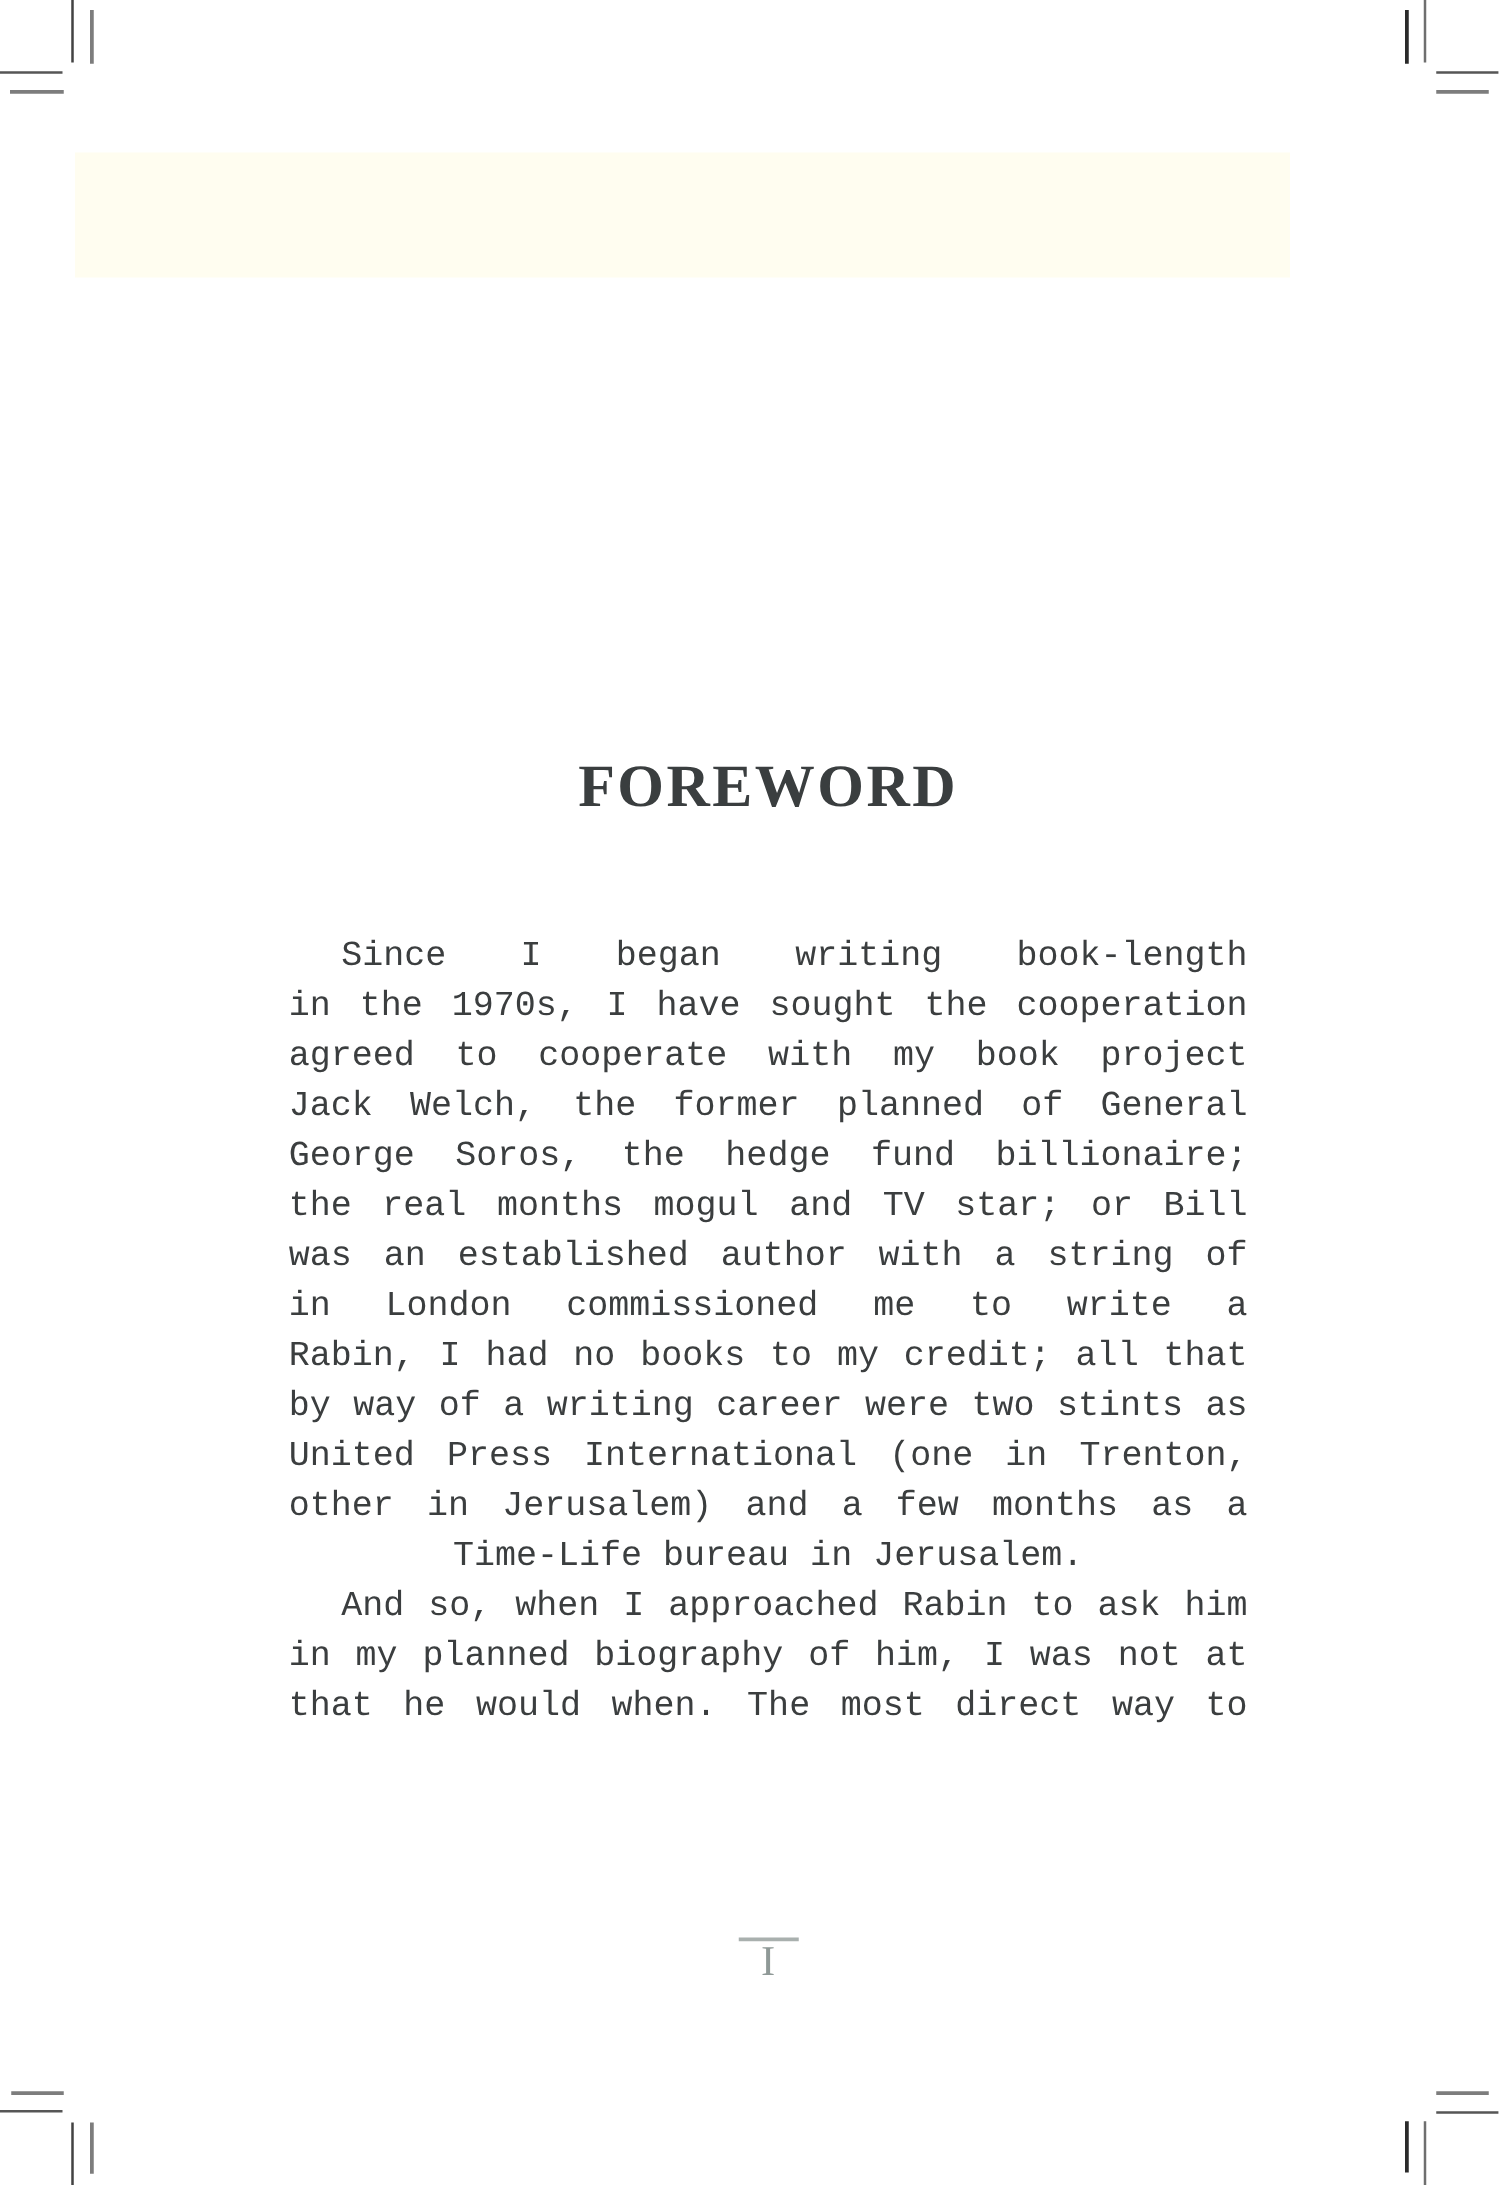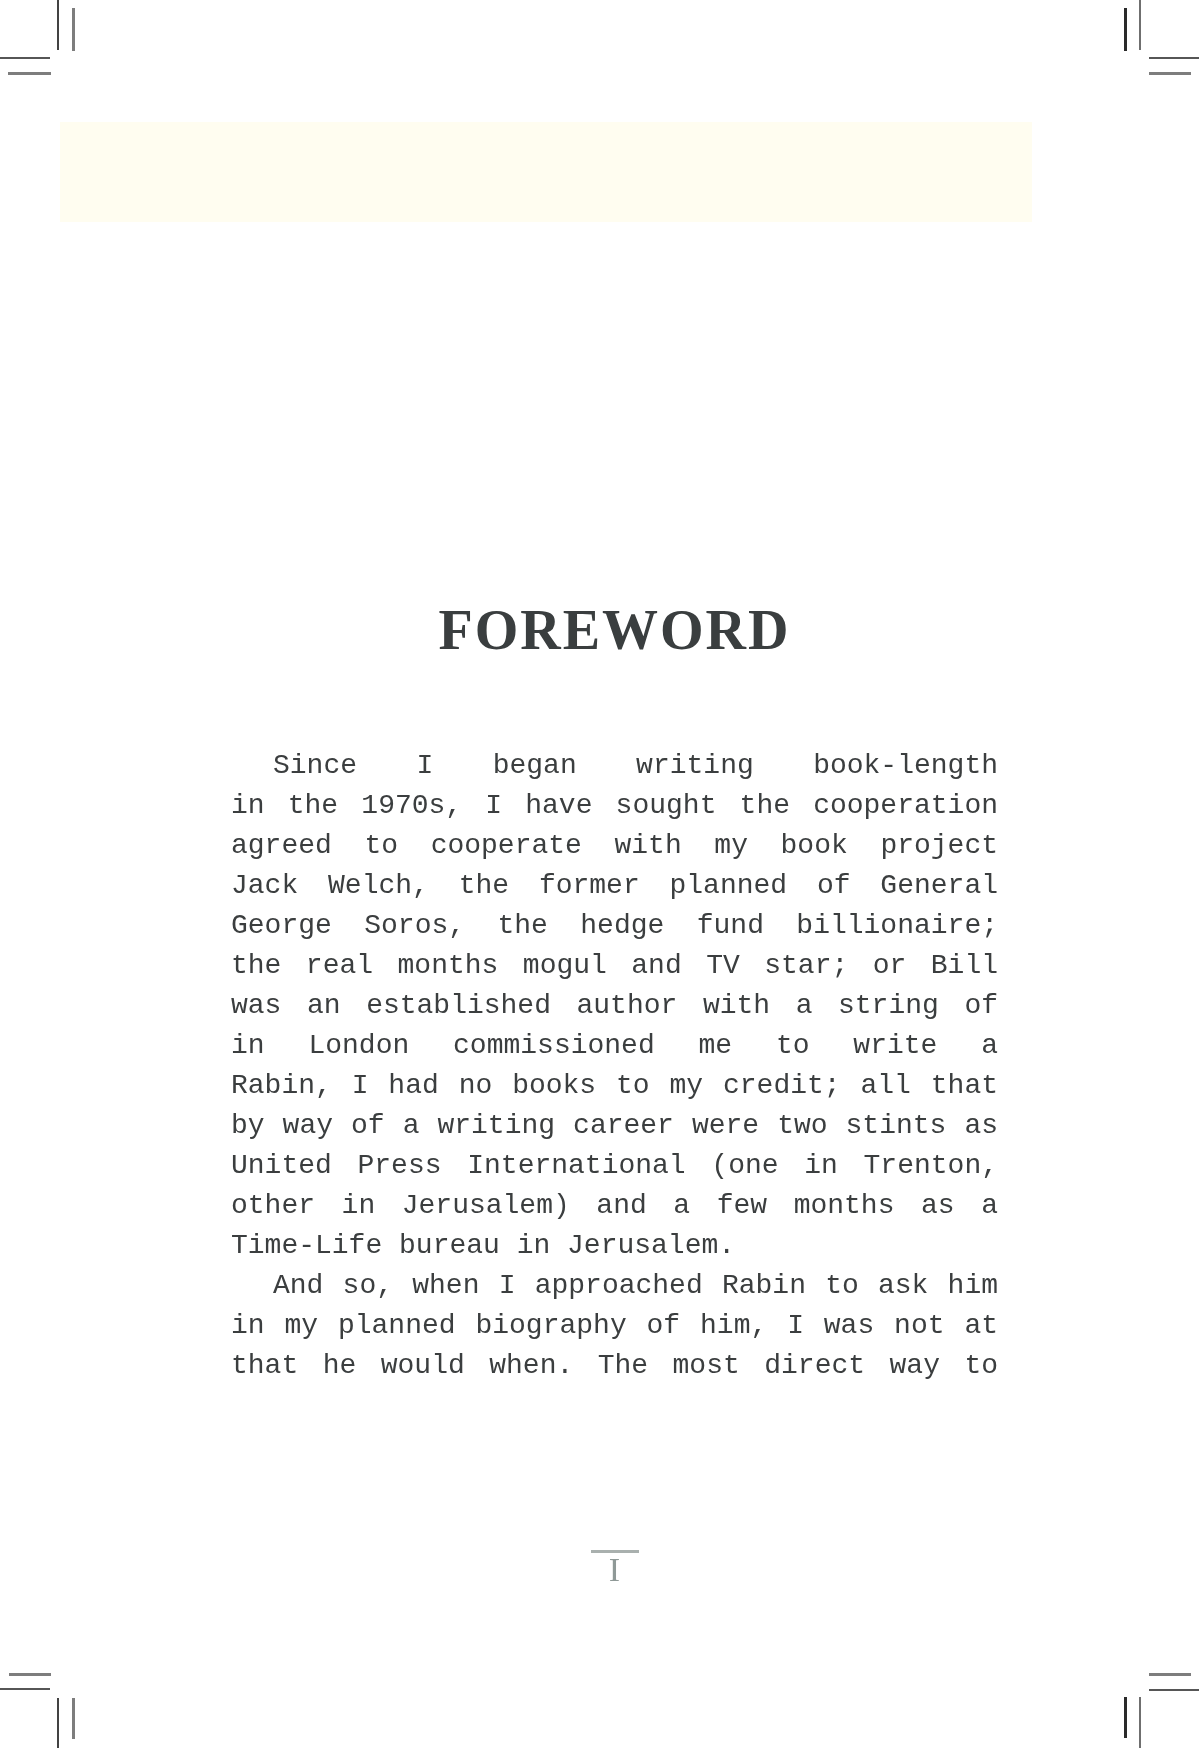--- a/index.html
+++ b/index.html
@@ -29,21 +29,21 @@
   }
 
   
   .doc-title {
     position: absolute;
     left: 231px;
     top: 597px;
     width: 767px;
     text-align: center;
     font-weight: bold;
-    font-size: 56px;
+    font-size: 48px;
     line-height: 66px;
     letter-spacing: 2px;
     font-family: "Liberation Serif", serif;
   }
 
   
   .body-text {
     position: absolute;
     left: 231px;
     top: 746px;
@@ -57,21 +57,21 @@
     height: 40px;
     overflow: hidden;
     hyphens: none;
     font-family: Liberation Mono, monospace;
   }
   .tline.just {
     text-align: justify;
     text-align-last: justify;
   }
   .tline.flush {
-    text-align: left;
+    text-align: center;
   }
   .tline.indent {
     text-indent: 42px;
   }
 
   
   .footer-rule {
     position: absolute;
     left: 591px;
     top: 1550px;

